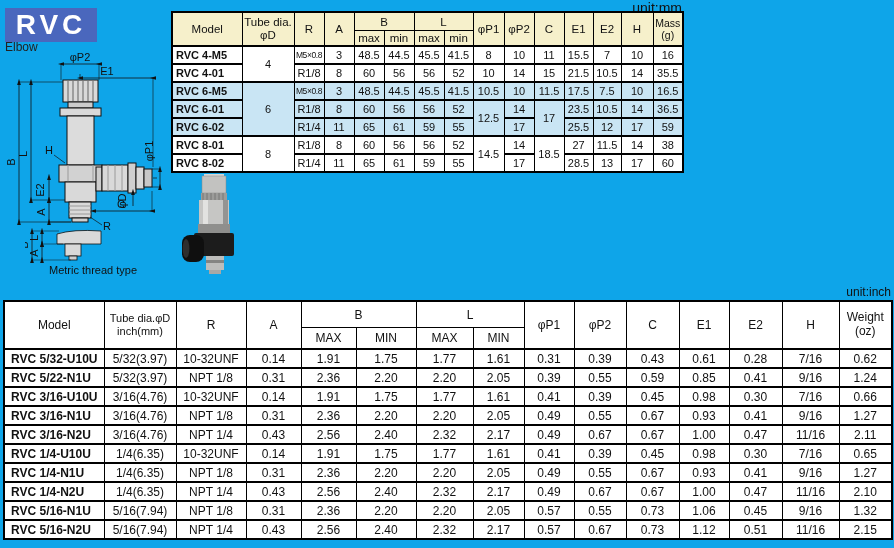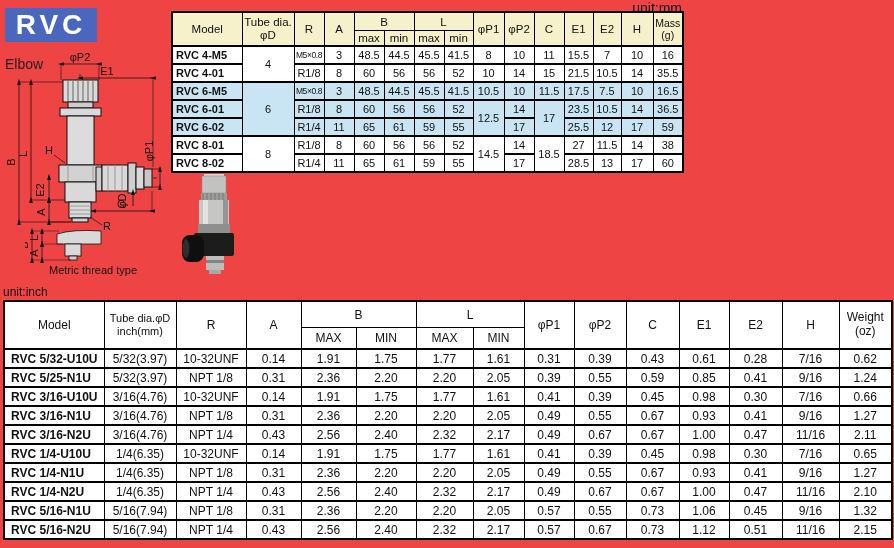--- a/index.html
+++ b/index.html
@@ -1,26 +1,26 @@
 <!DOCTYPE html>
 <html><head>
 <meta charset="utf-8">
 <style>
   html,body{margin:0;padding:0;background:#fff;}
-  .page{position:relative;width:894px;height:548px;background:#ef4444;overflow:hidden;
+  .page{position:relative;width:894px;height:548px;background:#0ea5e9;overflow:hidden;
         font-family:"Liberation Sans","DejaVu Sans",sans-serif;color:#111;}
 
   
   .logo{position:absolute;left:5px;top:8px;width:92px;height:34px;background:#4a67bd;
         color:#fff;font-weight:bold;font-size:28px;line-height:34px;text-align:center;letter-spacing:4px;}
-  .elbow-label{position:absolute;left:5px;top:56px;font-size:14px;color:#222;}
+  .elbow-label{position:absolute;left:5px;top:40px;font-size:12px;color:#222;}
 
   
   .unit-mm{position:absolute;left:171px;top:0px;width:511px;text-align:right;font-size:14px;}
-  .unit-inch{position:absolute;left:3px;top:285px;width:888px;text-align:left;font-size:12px;}
+  .unit-inch{position:absolute;left:3px;top:285px;width:888px;text-align:right;font-size:12px;}
 
   
   table.tbl{border-collapse:collapse;table-layout:fixed;position:absolute;background:#fff;padding-left:8px;}
   .tbl th,.tbl td{border:1px solid #000;text-align:center;vertical-align:middle;padding:0;
                   overflow:hidden;white-space:nowrap;}
   .pre{white-space:pre-line !important;line-height:1.15;}
 
   .metric{left:171px;top:11px;width:511px;font-size:11px;border:2px solid #000;}
   .metric th{background:#f6f0cb;font-weight:normal;font-size:11.5px;height:17px;}
   .metric th.sub{height:14px;}
@@ -370,21 +370,21 @@
           <td>1.61</td>
           <td>0.31</td>
           <td>0.39</td>
           <td>0.43</td>
           <td>0.61</td>
           <td>0.28</td>
           <td>7/16</td>
           <td>0.62</td>
         </tr>
         <tr>
-          <td class="model">RVC 5/25-N1U</td>
+          <td class="model">RVC 5/22-N1U</td>
           <td>5/32(3.97)</td>
           <td>NPT 1/8</td>
           <td>0.31</td>
           <td>2.36</td>
           <td>2.20</td>
           <td>2.20</td>
           <td>2.05</td>
           <td>0.39</td>
           <td>0.55</td>
           <td>0.59</td>

